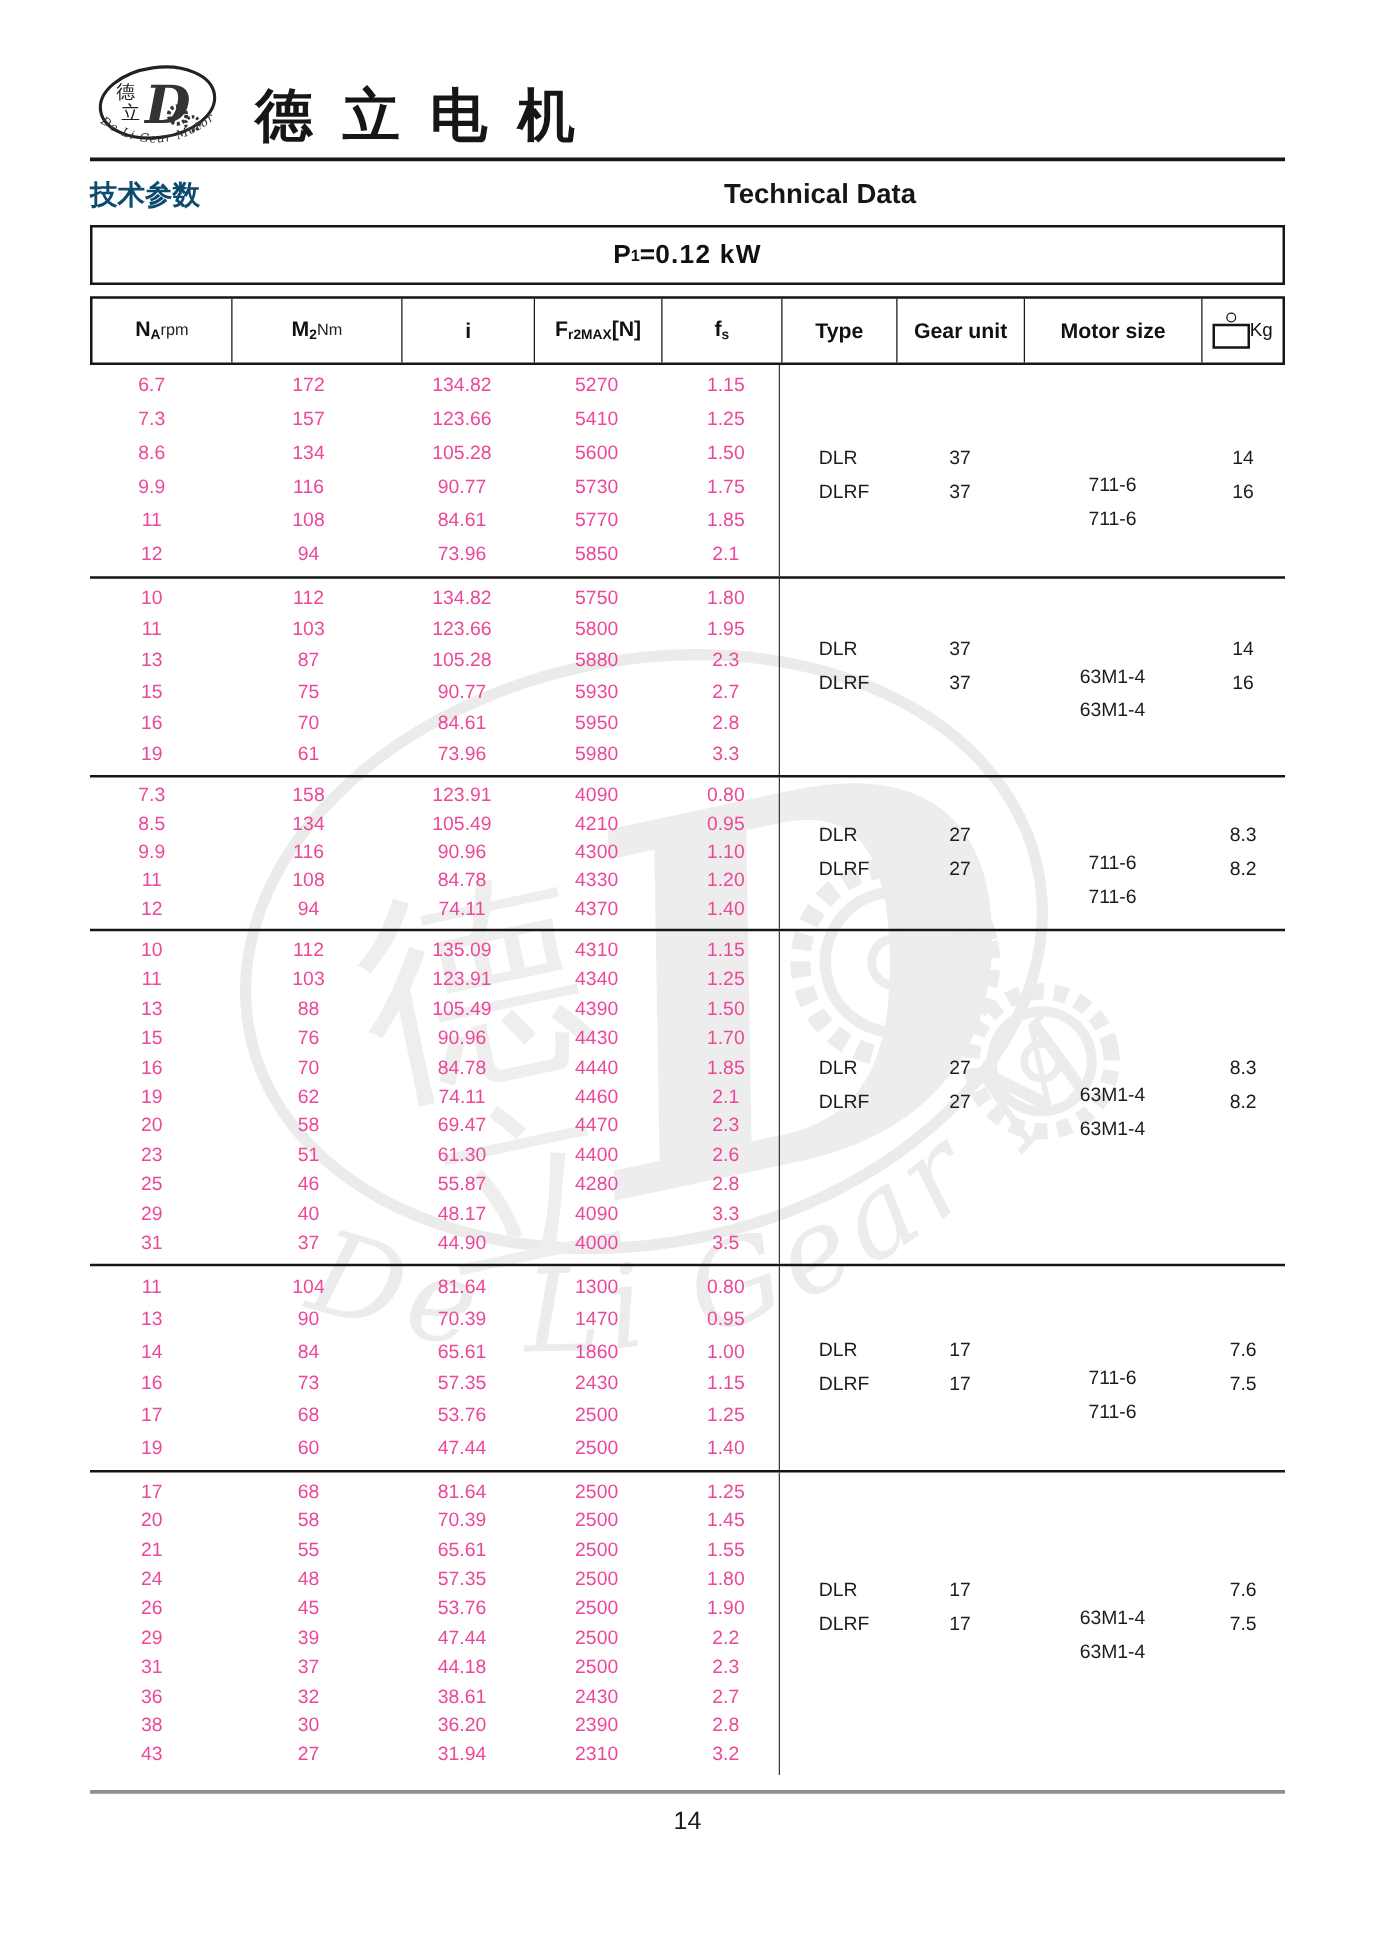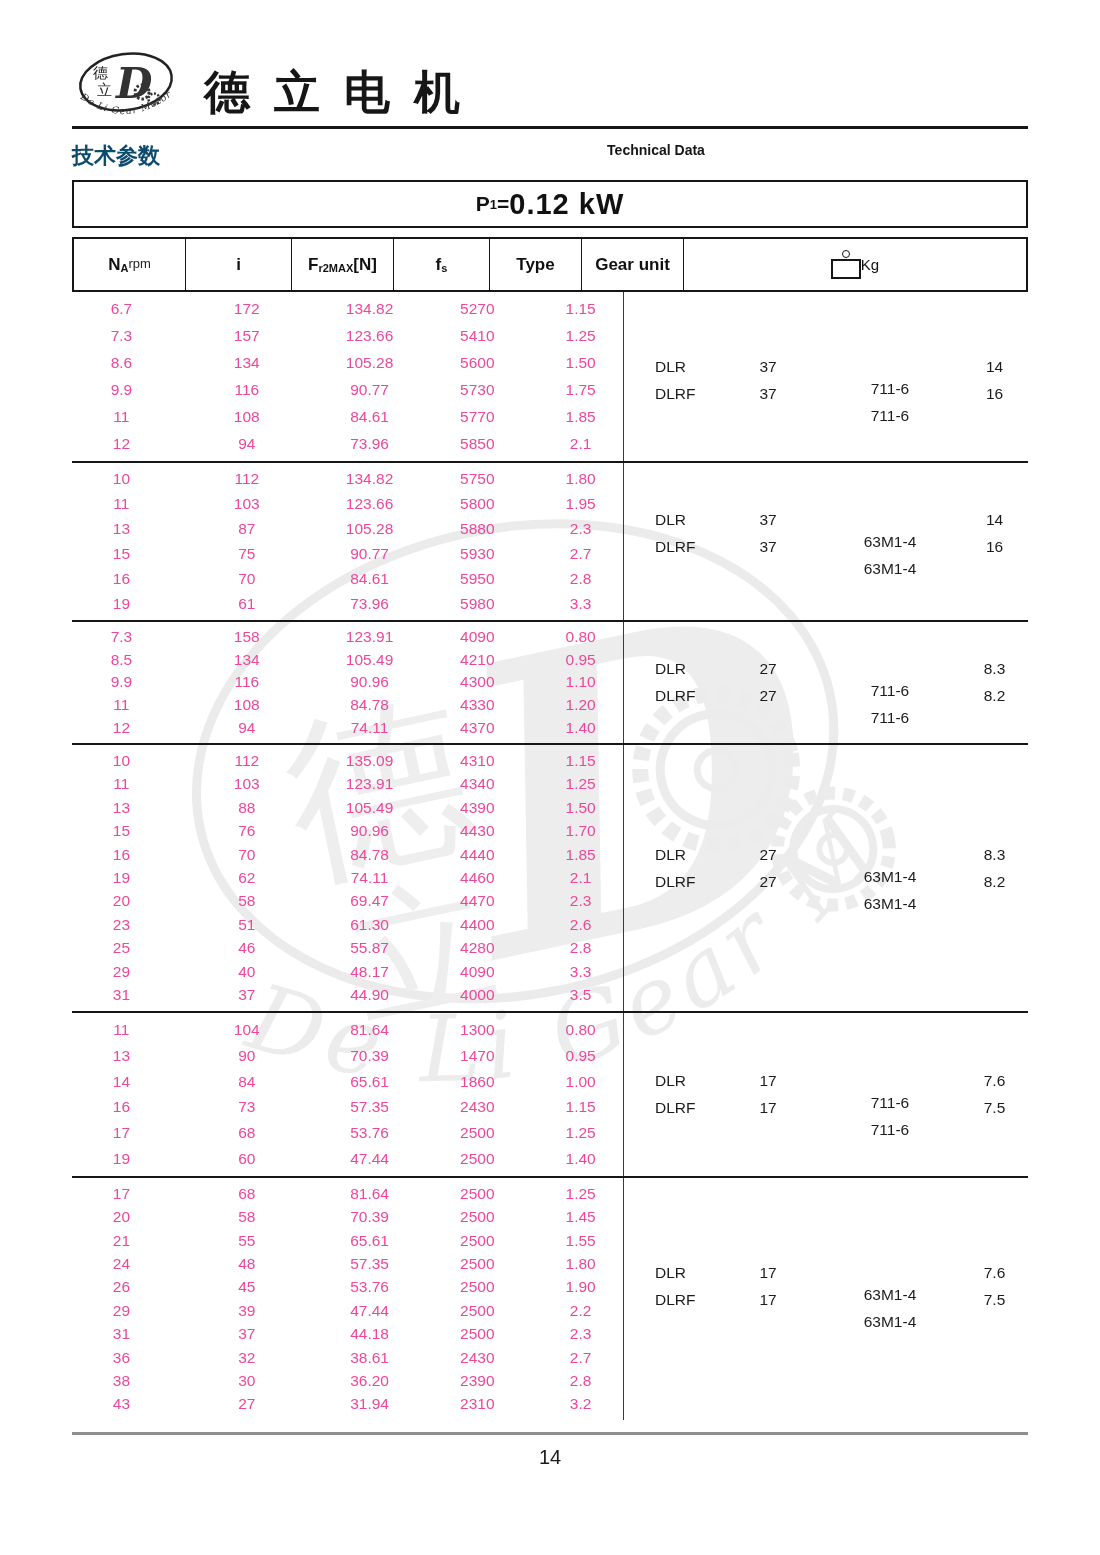--- a/index.html
+++ b/index.html
@@ -8,30 +8,30 @@
     font-family:"Liberation Sans", sans-serif;color:#111;overflow:hidden;
   }
   .abs{position:absolute;}
   
   #brand-title{
     left:204px;top:62px;font-family:"DejaVu Serif", serif;font-weight:700;
     font-size:46px;letter-spacing:24px;color:#161616;
   }
   #top-rule{left:72px;top:126px;width:956px;height:3px;background:#161616;}
   #sec-cn{left:72px;top:141px;font-size:22px;font-weight:700;color:#0c4a6e;}
-  #sec-en{left:656px;top:142px;transform:translateX(-50%);font-size:14px;font-weight:700;color:#161616;}
+  #sec-en{left:656px;top:142px;transform:translateX(-50%);font-size:22px;font-weight:700;color:#161616;}
   
   #power-box{
     left:72px;top:180px;width:956px;height:48px;border:2px solid #161616;box-sizing:border-box;
     display:flex;align-items:center;justify-content:center;
   }
   .p-sym{font-size:21px;font-weight:700;}
   .p-sub{font-size:13px;font-weight:700;vertical-align:-3px;}
   .p-eq{font-size:21px;font-weight:700;}
-  .p-val{font-size:29px;font-weight:700;letter-spacing:1px;}
+  .p-val{font-size:21px;font-weight:700;letter-spacing:1px;}
   
   #thead{
     left:72px;top:237px;width:956px;height:55px;border:2px solid #161616;box-sizing:border-box;
     display:flex;background:transparent;
   }
   .th{
     box-sizing:border-box;border-right:1.5px solid #161616;display:flex;
     align-items:center;justify-content:center;font-weight:700;font-size:17px;line-height:1.15;
   }
   .th:last-child{border-right:none;flex:1;}
@@ -121,31 +121,36 @@
     <span class="p-sub">1</span>
     <span class="p-eq">=</span>
     <span class="p-val">0.12 kW</span>
 </div>
 
 <div class="abs" id="thead">
   <div class="th h-na">
     <div><span>N</span><span class="sub">A</span></div>
     <div class="unit">rpm</div>
   </div>
+  <div class="th h-m2">
+    <div><span>M</span><span class="sub">2</span></div>
+    <div class="unit">Nm</div>
+  </div>
   <div class="th h-i">
     <div>i</div>
   </div>
   <div class="th h-fr">
     <div><span>F</span><span class="sub">r2MAX</span><span>[N]</span></div>
   </div>
   <div class="th h-fs">
     <div><span>f</span><span class="sub">s</span></div>
   </div>
   <div class="th h-type">Type</div>
   <div class="th h-gear">Gear unit</div>
+  <div class="th h-motor">Motor size</div>
   <div class="th">
     <div class="weight-icon">
       <div class="knob"></div>
         <div class="block"></div>
     </div>
     <div class="kg-label">Kg</div>
   </div>
 </div>
 
 <div class="abs" id="tbody">

